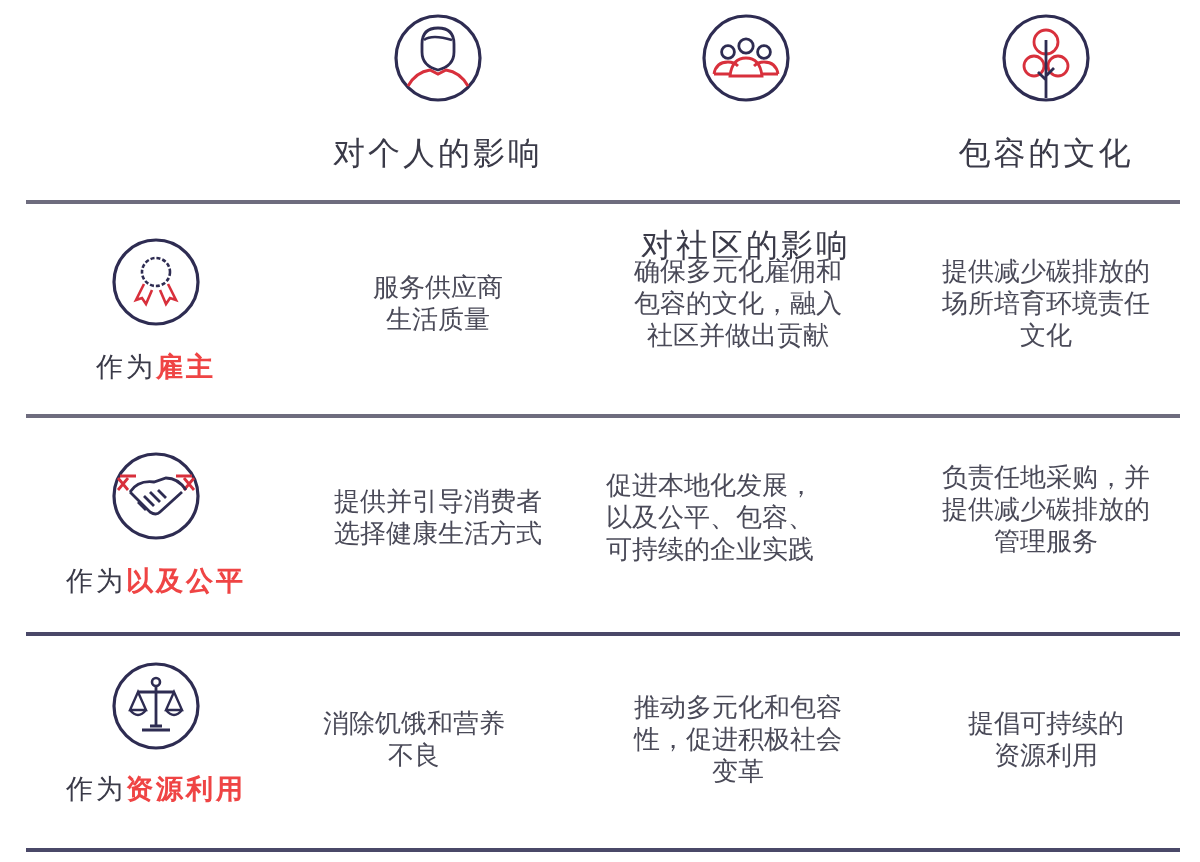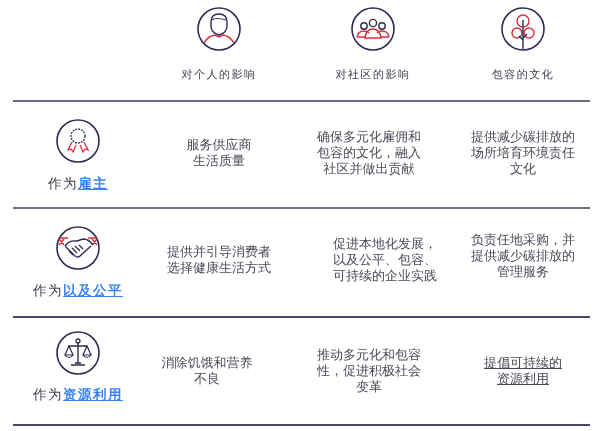--- a/index.html
+++ b/index.html
@@ -2,25 +2,25 @@
 <html><head>
   <meta charset="utf-8">
   <style>
     html, body { margin: 0; padding: 0; background: #ffffff; }
     body { width: 600px; height: 431px; position: relative; overflow: hidden;
       font-family: "DejaVu Sans", "Liberation Sans", sans-serif; color: #3c3c4a; }
     .hline { position: absolute; left: 13px; width: 577px; height: 2px; background: #6e6c7e; }
     .hline.dark { background: #4a4868; }
     .col-icon { position: absolute; width: 46px; height: 46px; }
     .col-head { position: absolute; top: 67px; width: 150px; text-align: center;
-      font-size: 11px; letter-spacing: 1.5px; color: #3a3a48; }
+      font-size: 16px; letter-spacing: 1.5px; color: #3a3a48; }
     .row-icon { position: absolute; left: 55px; width: 46px; height: 46px; }
     .row-label { position: absolute; left: 0; width: 156px; text-align: center; font-size: 13.5px;
       letter-spacing: 1.5px; color: #3a3a48; }
-    .row-label b { font-weight: bold; color: #3b82f6; text-decoration: underline; }
+    .row-label b { font-weight: bold; color: #ef4444; }
     .cell { position: absolute; width: 150px; text-align: center; font-size: 13px; line-height: 16px;
       color: #4a4a58; white-space: pre-line; }
   </style>
 </head>
 <body>
 
 <svg class="col-icon" style="left:196px; top:6px;" viewBox="0 0 46 46">
   <circle cx="23" cy="23" r="21" fill="none" stroke="#2e2c52" stroke-width="1.6"></circle>
   <path d="M15 16 q0 -8 8 -8 q8 0 8 8 l0 4 q0 7 -8 9 q-8 -2 -8 -9 z" fill="none" stroke="#2e2c52" stroke-width="1.4"></path>
   <path d="M16 14 q4 -3 14 0" fill="none" stroke="#2e2c52" stroke-width="1.2"></path>
@@ -36,21 +36,21 @@
 </svg>
 <svg class="col-icon" style="left:500px; top:6px;" viewBox="0 0 46 46">
   <circle cx="23" cy="23" r="21" fill="none" stroke="#2e2c52" stroke-width="1.6"></circle>
   <circle cx="23" cy="15" r="6" fill="none" stroke="#d8303c" stroke-width="1.4"></circle>
   <circle cx="17" cy="27" r="5" fill="none" stroke="#d8303c" stroke-width="1.4"></circle>
   <circle cx="29" cy="27" r="5" fill="none" stroke="#d8303c" stroke-width="1.4"></circle>
   <path d="M23 14 L23 43 M23 34 l-4 -4 M23 32 l4 -4" fill="none" stroke="#2e2c52" stroke-width="1.4"></path>
 </svg>
 
 <div class="col-head" style="left:144px;">对个人的影响</div>
-<div class="col-head" style="left:298px;">对社区的影响</div>
+<div class="col-head" style="left:298px;margin-top:46px;">对社区的影响</div>
 <div class="col-head" style="left:448px;">包容的文化</div>
 
 <div class="hline" style="top:100px;"></div>
 
 <svg class="row-icon" style="top:118px;" viewBox="0 0 46 46">
   <circle cx="23" cy="23" r="21" fill="none" stroke="#2e2c52" stroke-width="1.6"></circle>
   <circle cx="23" cy="18" r="7" fill="none" stroke="#2e2c52" stroke-width="1.3" stroke-dasharray="2 1"></circle>
   <path d="M17 24 l-4 8 l3 -1 l2 3 l3 -7 M29 24 l4 8 l-3 -1 l-2 3 l-3 -7" fill="none" stroke="#d8303c" stroke-width="1.3"></path>
 </svg>
 <div class="row-label" style="top:175px;">
@@ -71,21 +71,21 @@
   <circle cx="23" cy="23" r="21" fill="none" stroke="#2e2c52" stroke-width="1.6"></circle>
   <path d="M4 14 L9 20 M9 14 L4 20 M42 14 L37 20 M37 14 L42 20" fill="none" stroke="#d8303c" stroke-width="1.4"></path>
   <path d="M5 13 l8 0 M33 13 l8 0" fill="none" stroke="#d8303c" stroke-width="1.4"></path>
   <path d="M10 21 q4 -6 12 -5 l6 -2 q6 0 10 6 M14 26 l4 4 M17 23 l5 5 M20 21 l5 5 M24 20 l4 4 M10 21 l10 10 q3 2 5 0 l11 -10" fill="none" stroke="#2e2c52" stroke-width="1.4"></path>
 </svg>
 <div class="row-label" style="top:282px;">
   <span>作为</span><b>以及公平</b>
 </div>
 <div class="cell" style="left:144px; top:244px;">提供并引导消费者
 选择健康生活方式</div>
-<div class="cell" style="left:310px; top:236px;">促进本地化发展，
+<div class="cell" style="left:280px; top:236px;">促进本地化发展，
 以及公平、包容、
 可持续的企业实践</div>
 <div class="cell" style="left:448px; top:232px;">负责任地采购，并
 提供减少碳排放的
 管理服务</div>
 
 <div class="hline dark" style="top:316px;"></div>
 
 <svg class="row-icon" style="top:330px;" viewBox="0 0 46 46">
   <circle cx="23" cy="23" r="21" fill="none" stroke="#2e2c52" stroke-width="1.6"></circle>
@@ -95,16 +95,16 @@
   <path d="M10 25 q4 5 8 0 M28 25 q4 5 8 0" fill="none" stroke="#2e2c52" stroke-width="1.2"></path>
 </svg>
 <div class="row-label" style="top:386px;">
   <span>作为</span><b>资源利用</b>
 </div>
 <div class="cell" style="left:132px; top:355px;">消除饥饿和营养
 不良</div>
 <div class="cell" style="left:294px; top:347px;">推动多元化和包容
 性，促进积极社会
 变革</div>
-<div class="cell" style="left:448px; top:355px;text-decoration:underline;">提倡可持续的
+<div class="cell" style="left:448px; top:355px;">提倡可持续的
 资源利用</div>
 
 <div class="hline dark" style="top:424px;"></div>
 
 </body></html>

